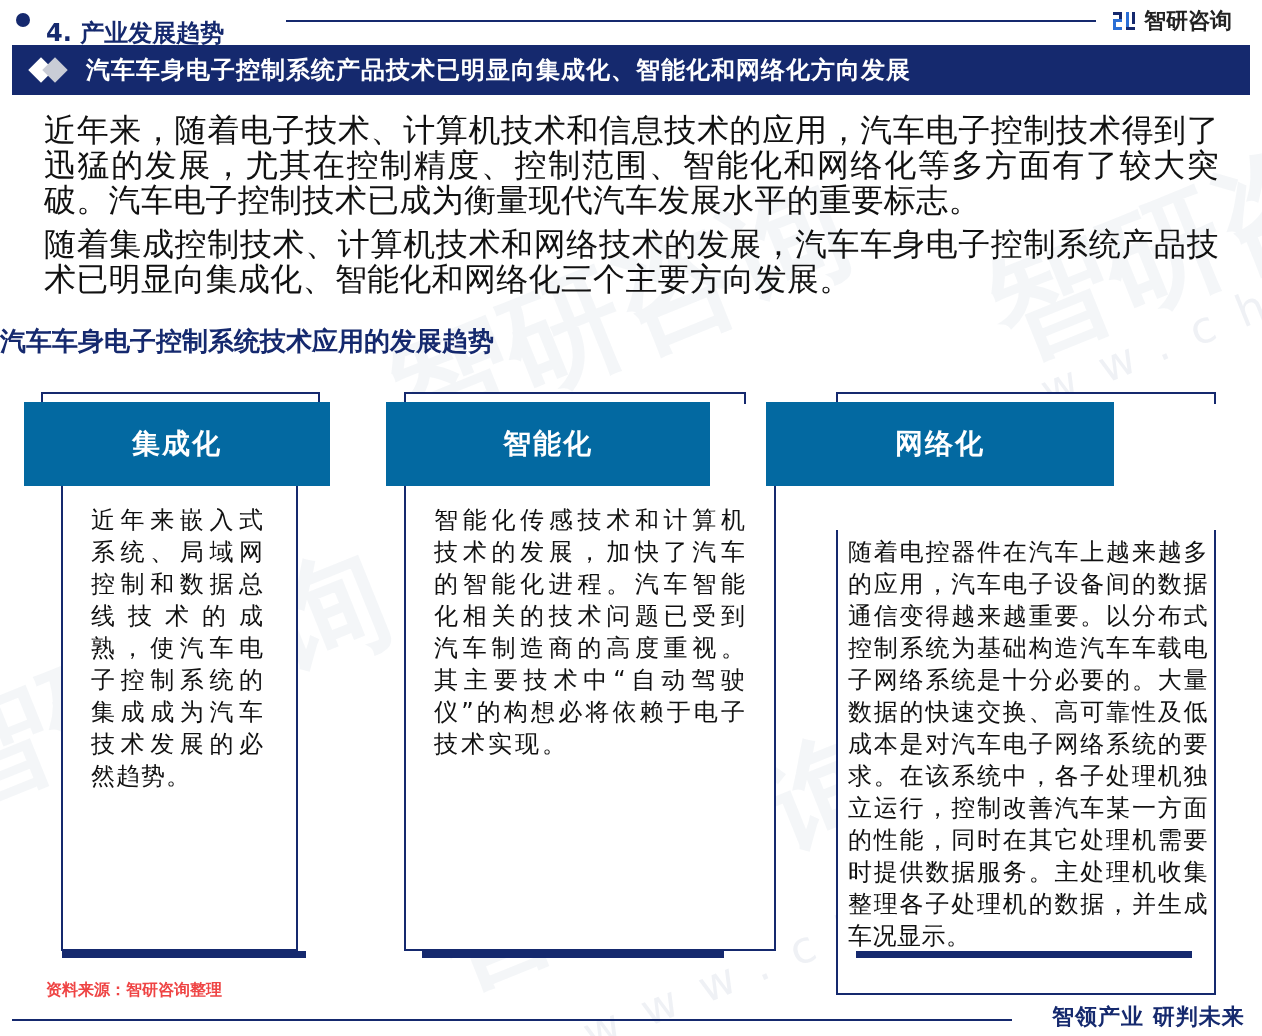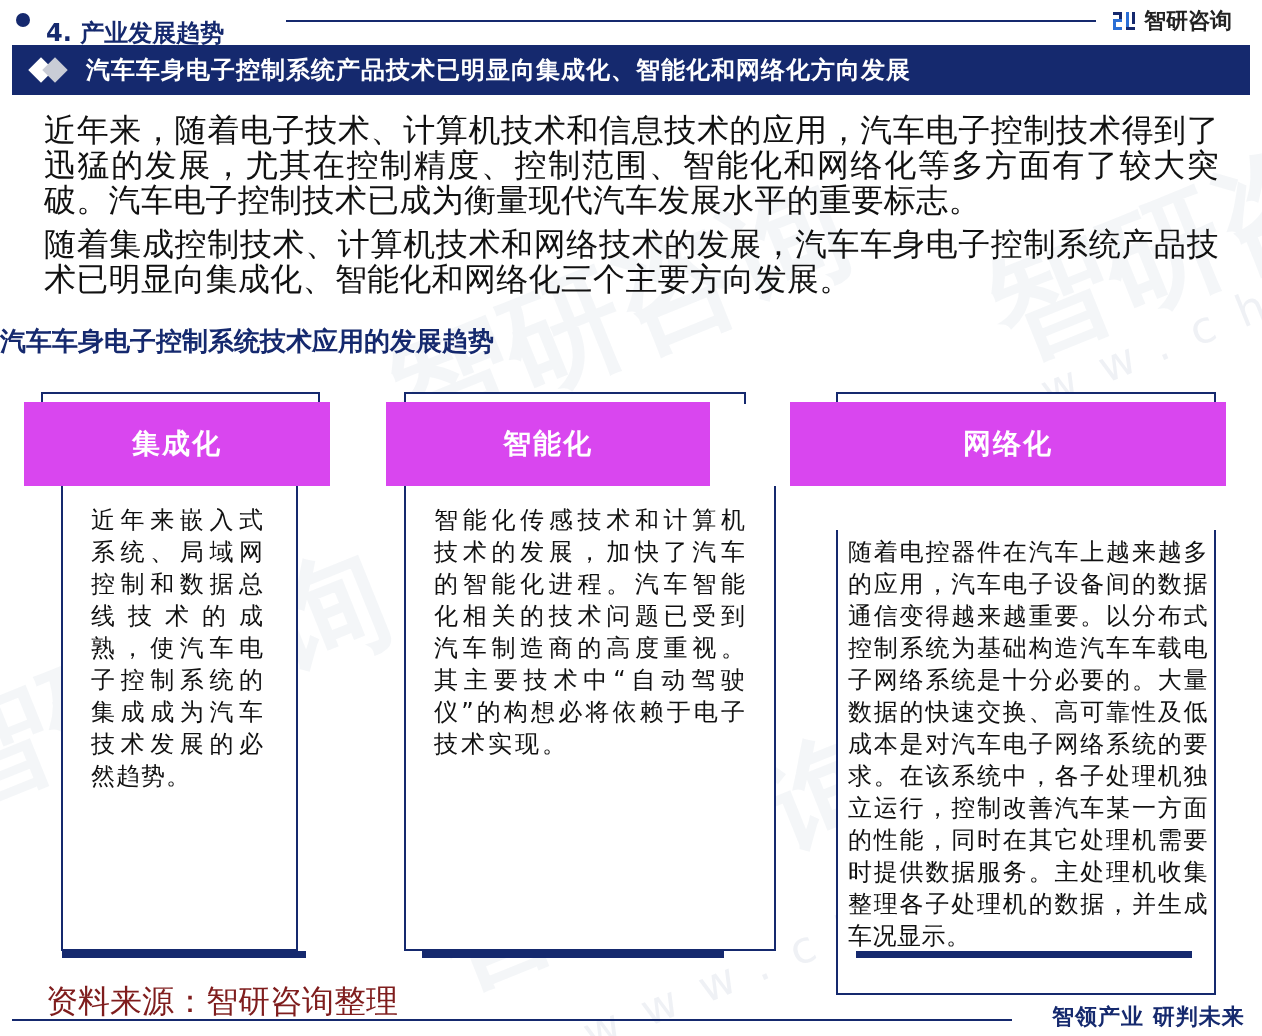--- a/index.html
+++ b/index.html
@@ -35,32 +35,32 @@
   .para {
     left:44px; width:1175px; font-size:32px; line-height:35px; color:#111;
     text-align:justify; letter-spacing:0.3px;
   }
   .sub-title {
     left:0; width:1262px; top:324px; text-align:left; font-size:26px; font-weight:bold; color:#15296e;
   }
   
   .card-top { position:absolute; height:10px; border:2px solid #15296e; border-bottom:none; background:#fff; }
   .card-head {
-    position:absolute; height:84px; background:#d946ef; color:#fff;
+    position:absolute; height:84px; background:#0369a1; color:#fff;
     display:flex; align-items:center; justify-content:center;
     font-size:28px; font-weight:bold; letter-spacing:2px;
   }
   .card-body {
     position:absolute; border:2px solid #15296e; border-top:none; background:#fff;
     box-sizing:border-box;
   }
   .card-text { font-size:24px; line-height:32px; color:#111; text-align:justify; letter-spacing:1px; }
   .card-shadow { position:absolute; height:7px; background:#15296e; }
   
-  .source { left:46px; top:980px; font-size:32px; font-weight:normal; color:#7f1d1d; }
+  .source { left:46px; top:980px; font-size:16px; font-weight:bold; color:#ef4444; }
   .foot-line-l { left:12px; top:1019px; width:1000px; height:2px; background:#15296e; }
   .slogan { left:1042px; top:1002px; font-size:22px; font-weight:bold; color:#15296e; letter-spacing:1px;margin-left:10px; }
 </style>
 </head>
 <body>
 
 <div class="watermark" style="left:380px;top:230px;">智研咨询</div>
 <div class="watermark" style="left:420px;top:780px;">智研咨询</div>
 <div class="watermark" style="left:-80px;top:600px;">智研咨询</div>
 <div class="watermark" style="left:980px;top:150px;">智研咨询</div>
@@ -110,21 +110,21 @@
   <div class="card-top" style="left:404px;top:392px;width:338px;"></div>
   <div class="card-head" style="left:386px;top:402px;width:324px;">智能化</div>
   <div class="card-body" style="left:404px;top:486px;width:372px;height:465px;padding:18px 26px 0 28px;">
     <div class="card-text" style="letter-spacing:3px;">智能化传感技术和计算机技术的发展，加快了汽车的智能化进程。汽车智能化相关的技术问题已受到汽车制造商的高度重视。其主要技术中“自动驾驶仪”的构想必将依赖于电子技术实现。</div>
   </div>
   <div class="card-shadow" style="left:422px;top:951px;width:302px;"></div>
 </div>
 
 <div>
   <div class="card-top" style="left:836px;top:392px;width:376px;"></div>
-  <div class="card-head" style="left:790px;top:402px;width:436px;">网络化</div>
+  <div class="card-head" style="left:766px;top:402px;width:348px;">网络化</div>
   <div class="card-body" style="left:836px;top:486px;width:380px;height:465px;padding:6px 6px 0 10px;margin-top:44px;">
     <div class="card-text" style="letter-spacing:0.5px;">随着电控器件在汽车上越来越多的应用，汽车电子设备间的数据通信变得越来越重要。以分布式控制系统为基础构造汽车车载电子网络系统是十分必要的。大量数据的快速交换、高可靠性及低成本是对汽车电子网络系统的要求。在该系统中，各子处理机独立运行，控制改善汽车某一方面的性能，同时在其它处理机需要时提供数据服务。主处理机收集整理各子处理机的数据，并生成车况显示。</div>
   </div>
   <div class="card-shadow" style="left:856px;top:951px;width:336px;"></div>
 </div>
 
 <div class="abs source">资料来源：智研咨询整理</div>
 <div class="abs foot-line-l"></div>
 <div class="abs slogan">智领产业 研判未来</div>
 

